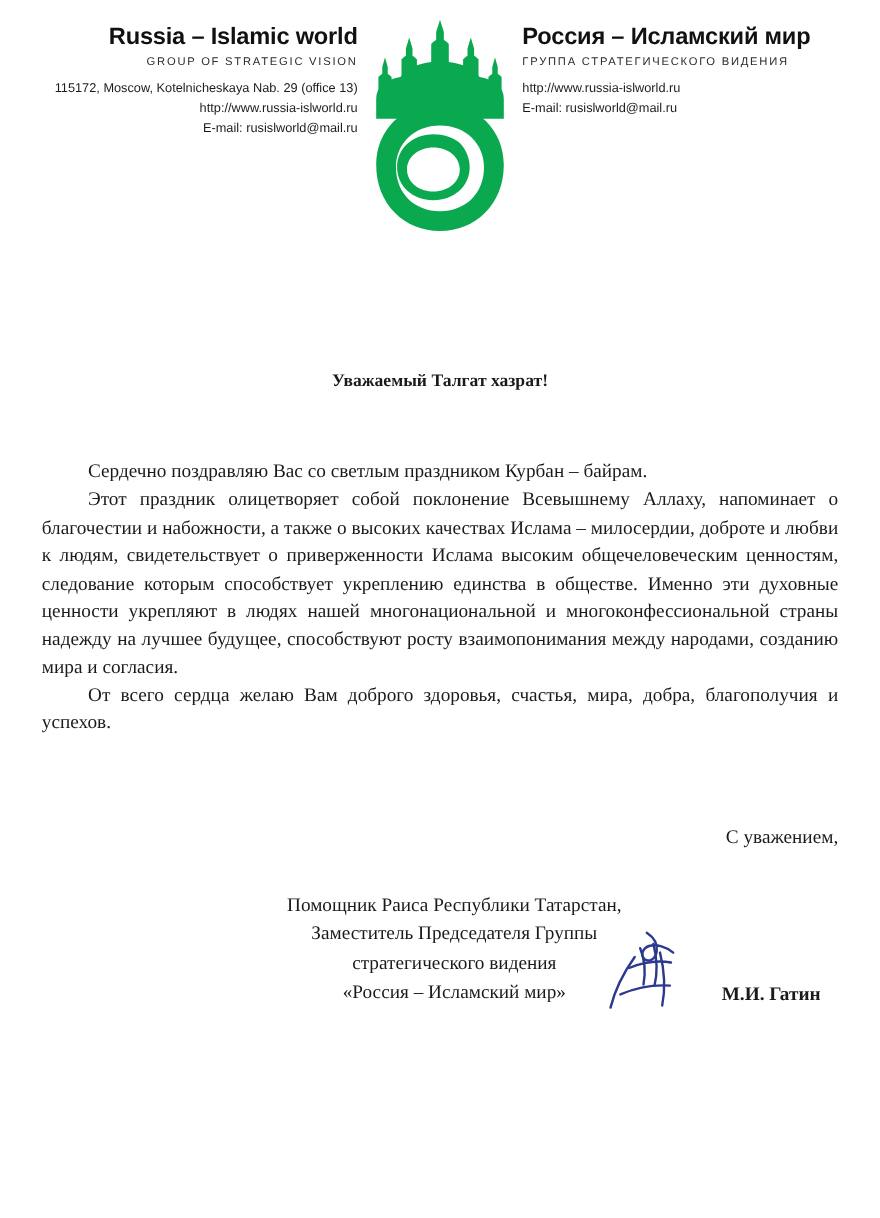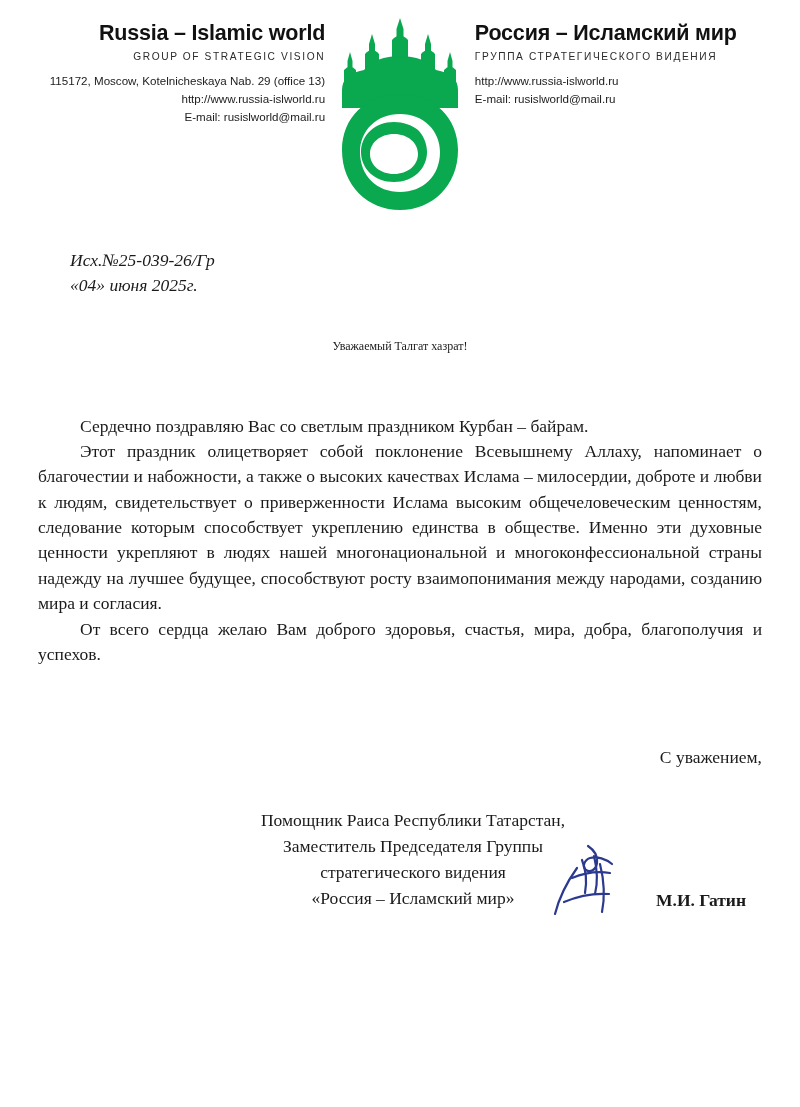--- a/index.html
+++ b/index.html
@@ -13,21 +13,21 @@
     font-family: "Liberation Serif", serif;
     color: #1a1a1a;
     position: relative;
     overflow: hidden;
   }
 
   
   .letterhead {
     display: flex;
     align-items: flex-start;
-    justify-content: flex-end;
+    justify-content: space-between;
     padding: 22px 30px 0 30px;
     box-sizing: border-box;
   }
   .lh-col {
     width: 300px;
     font-family: "Liberation Sans", sans-serif;
   }
   .lh-col.left { text-align: right; padding-right: 6px; }
   .lh-col.right { text-align: left; padding-left: 6px; }
 
@@ -93,23 +93,23 @@
   }
   .addressee-name {
     font-weight: bold;
     margin-top: 28px;
     padding-left: 22px;
     font-size: 17.5px;
   }
 
   .salutation {
     text-align: center;
-    font-weight: normal;
-    font-size: 12px;
-    margin-top: 40px;
+    font-weight: bold;
+    font-size: 16px;
+    margin-top: 88px;
   }
 
   .para {
     text-align: justify;
     text-justify: inter-word;
     text-indent: 42px;
     margin-top: 0;
     margin-bottom: 0;
     line-height: 1.45;
     font-size: 17.5px;
@@ -199,24 +199,20 @@
     <div class="lh-address">
       <div class="lh-line">http://www.russia-islworld.ru</div>
       <div class="lh-line">E-mail: rusislworld@mail.ru</div>
     </div>
   </div>
 </div>
 
 <div class="doc-body">
 
   <div class="top-block">
-    <div class="ref-block">
-      <div>Исх.№25-039-26/Гр</div>
-      <div>«04» июня 2025г.</div>
-    </div>
   </div>
 
   <div class="salutation">Уважаемый Талгат хазрат!</div>
 
   <p class="para first">Сердечно поздравляю Вас со светлым праздником Курбан – байрам.</p>
   <p class="para">Этот праздник олицетворяет собой поклонение Всевышнему Аллаху, напоминает о благочестии и набожности, а также о высоких качествах Ислама – милосердии, доброте и любви к людям, свидетельствует о приверженности Ислама высоким общечеловеческим ценностям, следование которым способствует укреплению единства в обществе. Именно эти духовные ценности укрепляют в людях нашей многонациональной и многоконфессиональной страны надежду на лучшее будущее, способствуют росту взаимопонимания между народами, созданию мира и согласия.</p>
   <p class="para">От всего сердца желаю Вам доброго здоровья, счастья, мира, добра, благополучия и успехов.</p>
 
   <div class="closing">С уважением,</div>
 

